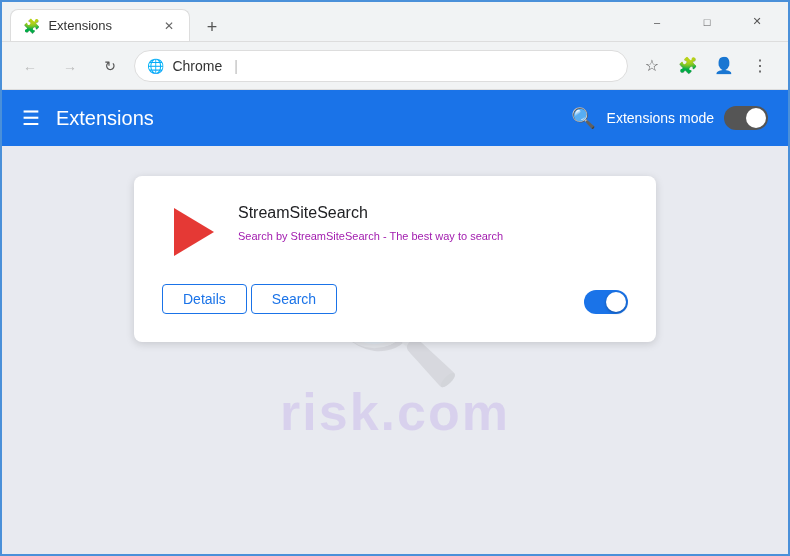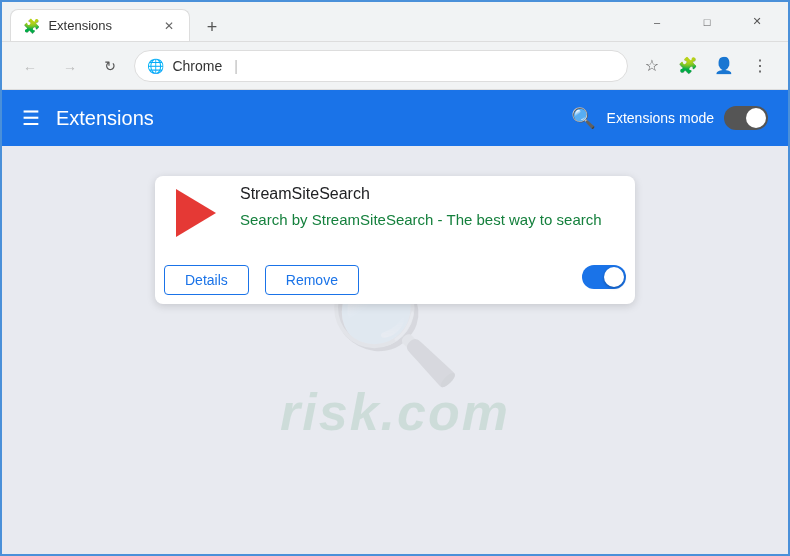--- a/index.html
+++ b/index.html
@@ -180,33 +180,32 @@
       opacity: 0.12;
       pointer-events: none;
     }
     .watermark-search {
       font-size: 110px;
       color: #aaa;
     }
     .watermark-text {
       font-size: 52px;
       font-weight: bold;
-      color: #15803d;
+      color: #6d28d9;
       letter-spacing: 2px;
       margin-top: -10px;
-      font-style: italic;
     }
 
     
     .ext-card {
       background: #fff;
       border-radius: 8px;
       box-shadow: 0 2px 8px rgba(0,0,0,0.15);
-      width: 480px;
-      padding: 9px;
+      width: 522px;
+      padding: 28px;
       position: relative;
       z-index: 1;
     }
     .ext-card-top {
       display: flex;
       gap: 20px;
       align-items: flex-start;
       margin-bottom: 24px;
     }
     .ext-logo {
@@ -222,28 +221,28 @@
       margin-left: 8px;
     }
     .ext-info { flex: 1; }
     .ext-name {
       font-size: 16px;
       font-weight: 500;
       color: #202124;
       margin-bottom: 6px;
     }
     .ext-desc {
-      font-size: 15px;
-      color: #15803d;
+      font-size: 11px;
+      color: #a21caf;
       line-height: 1.5;
     }
     .ext-card-bottom {
       display: flex;
-      align-items: flex-start;
-      gap: 16px;
+      align-items: flex-end;
+      gap: 4px;
     }
     .ext-btn {
       padding: 6px 20px;
       border: 1px solid #1a73e8;
       border-radius: 4px;
       background: #fff;
       color: #1a73e8;
       font-size: 14px;
       cursor: pointer;
       font-weight: 500;
@@ -327,21 +326,21 @@
       <div class="ext-logo">
         <div class="play-icon"></div>
       </div>
       <div class="ext-info">
         <div class="ext-name">StreamSiteSearch</div>
         <div class="ext-desc">Search by StreamSiteSearch - The best way to search</div>
       </div>
     </div>
     <div class="ext-card-bottom">
       <button class="ext-btn">Details</button>
-      <button class="ext-btn">Remove</button>
+      <button class="ext-btn">Search</button>
       <div class="ext-toggle-area">
         <div class="ext-toggle">
           <div class="ext-toggle-knob"></div>
         </div>
       </div>
     </div>
   </div>
 </div>
 
 </body></html>

